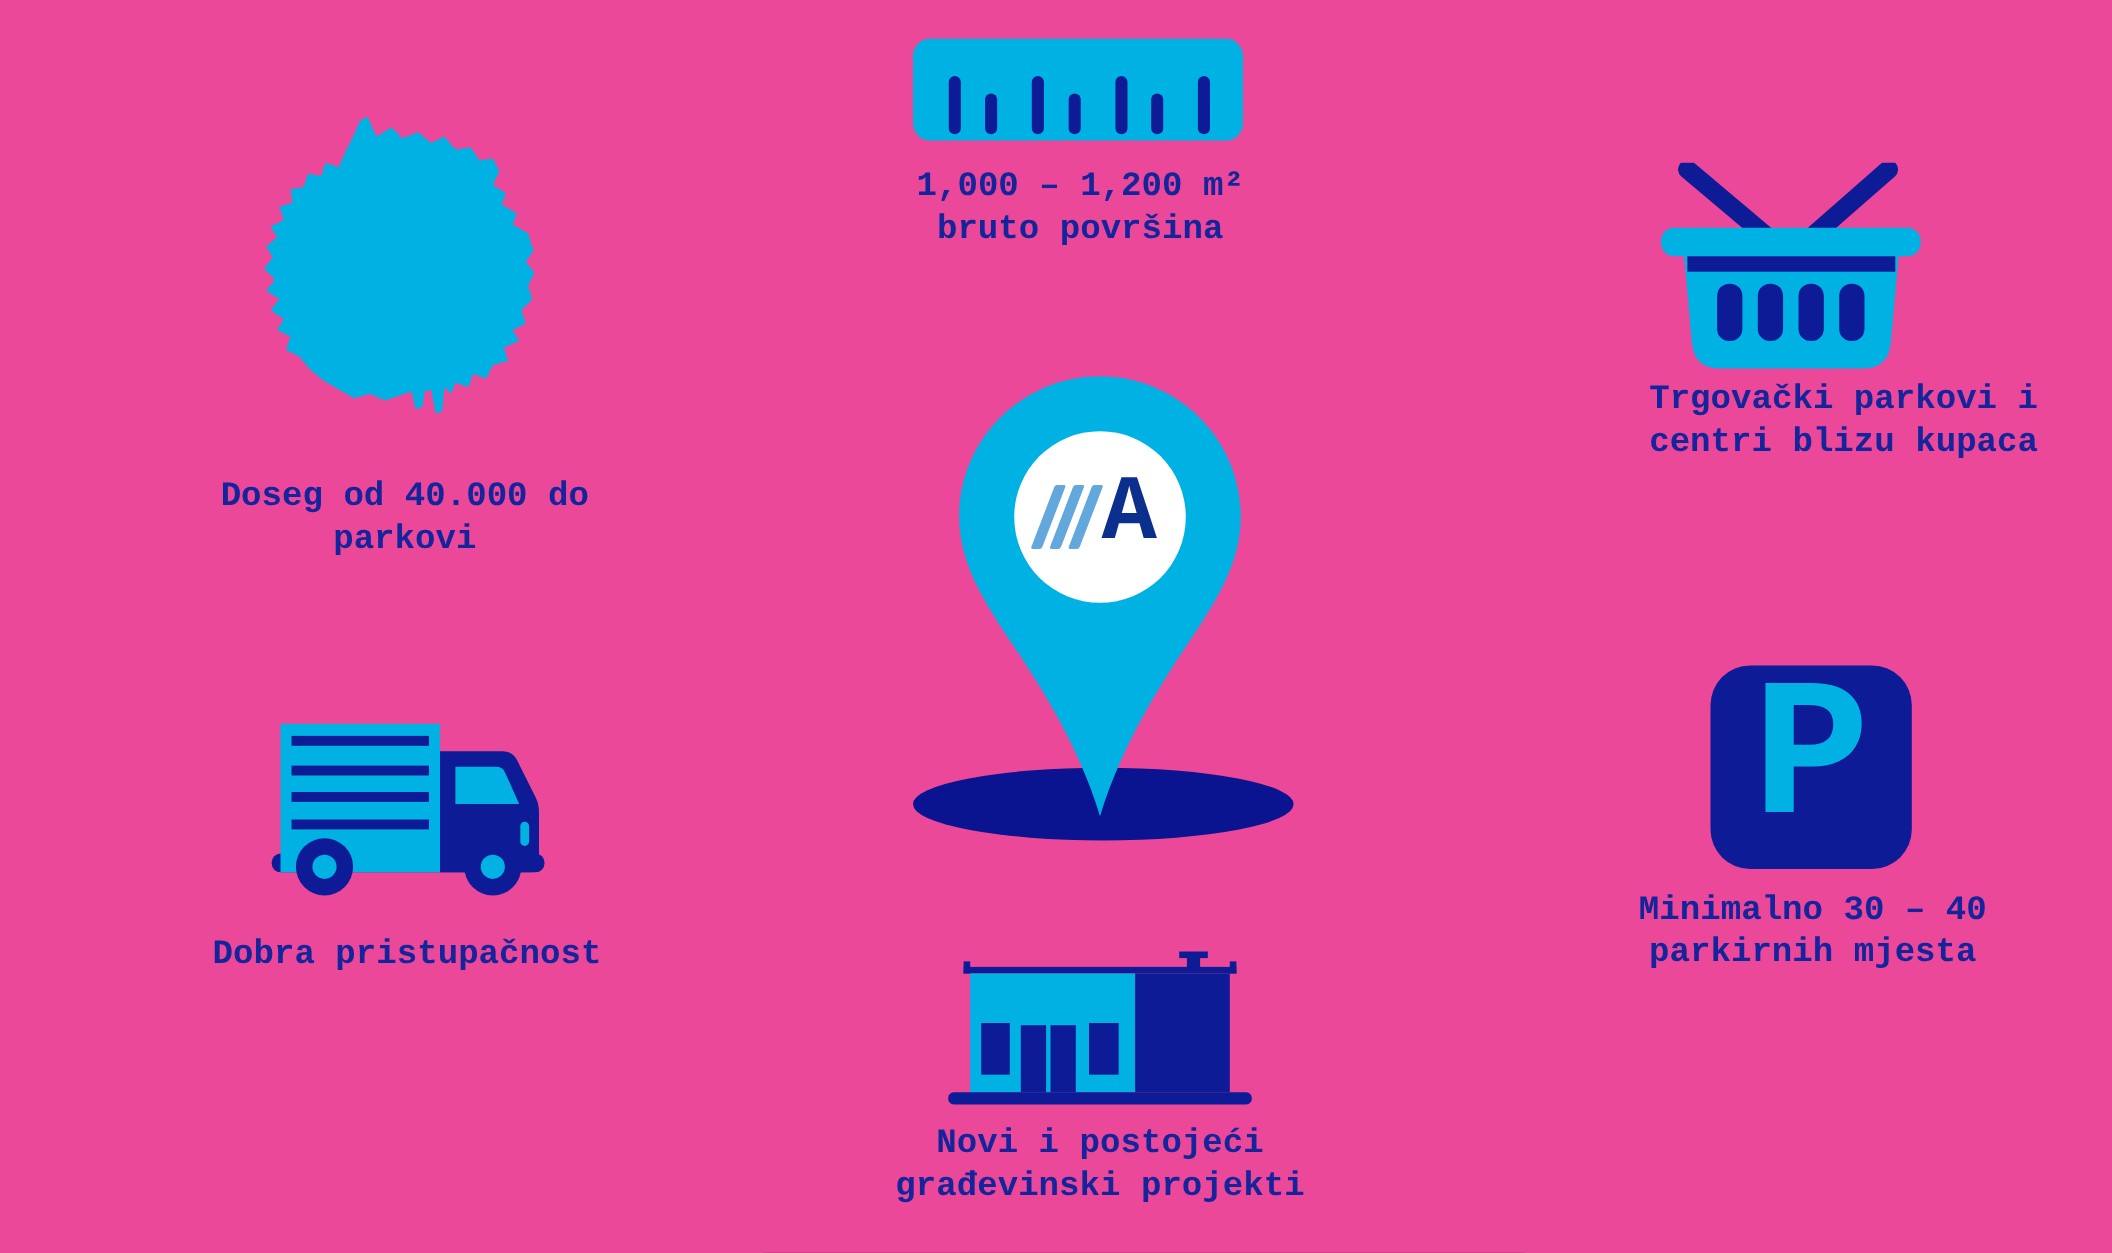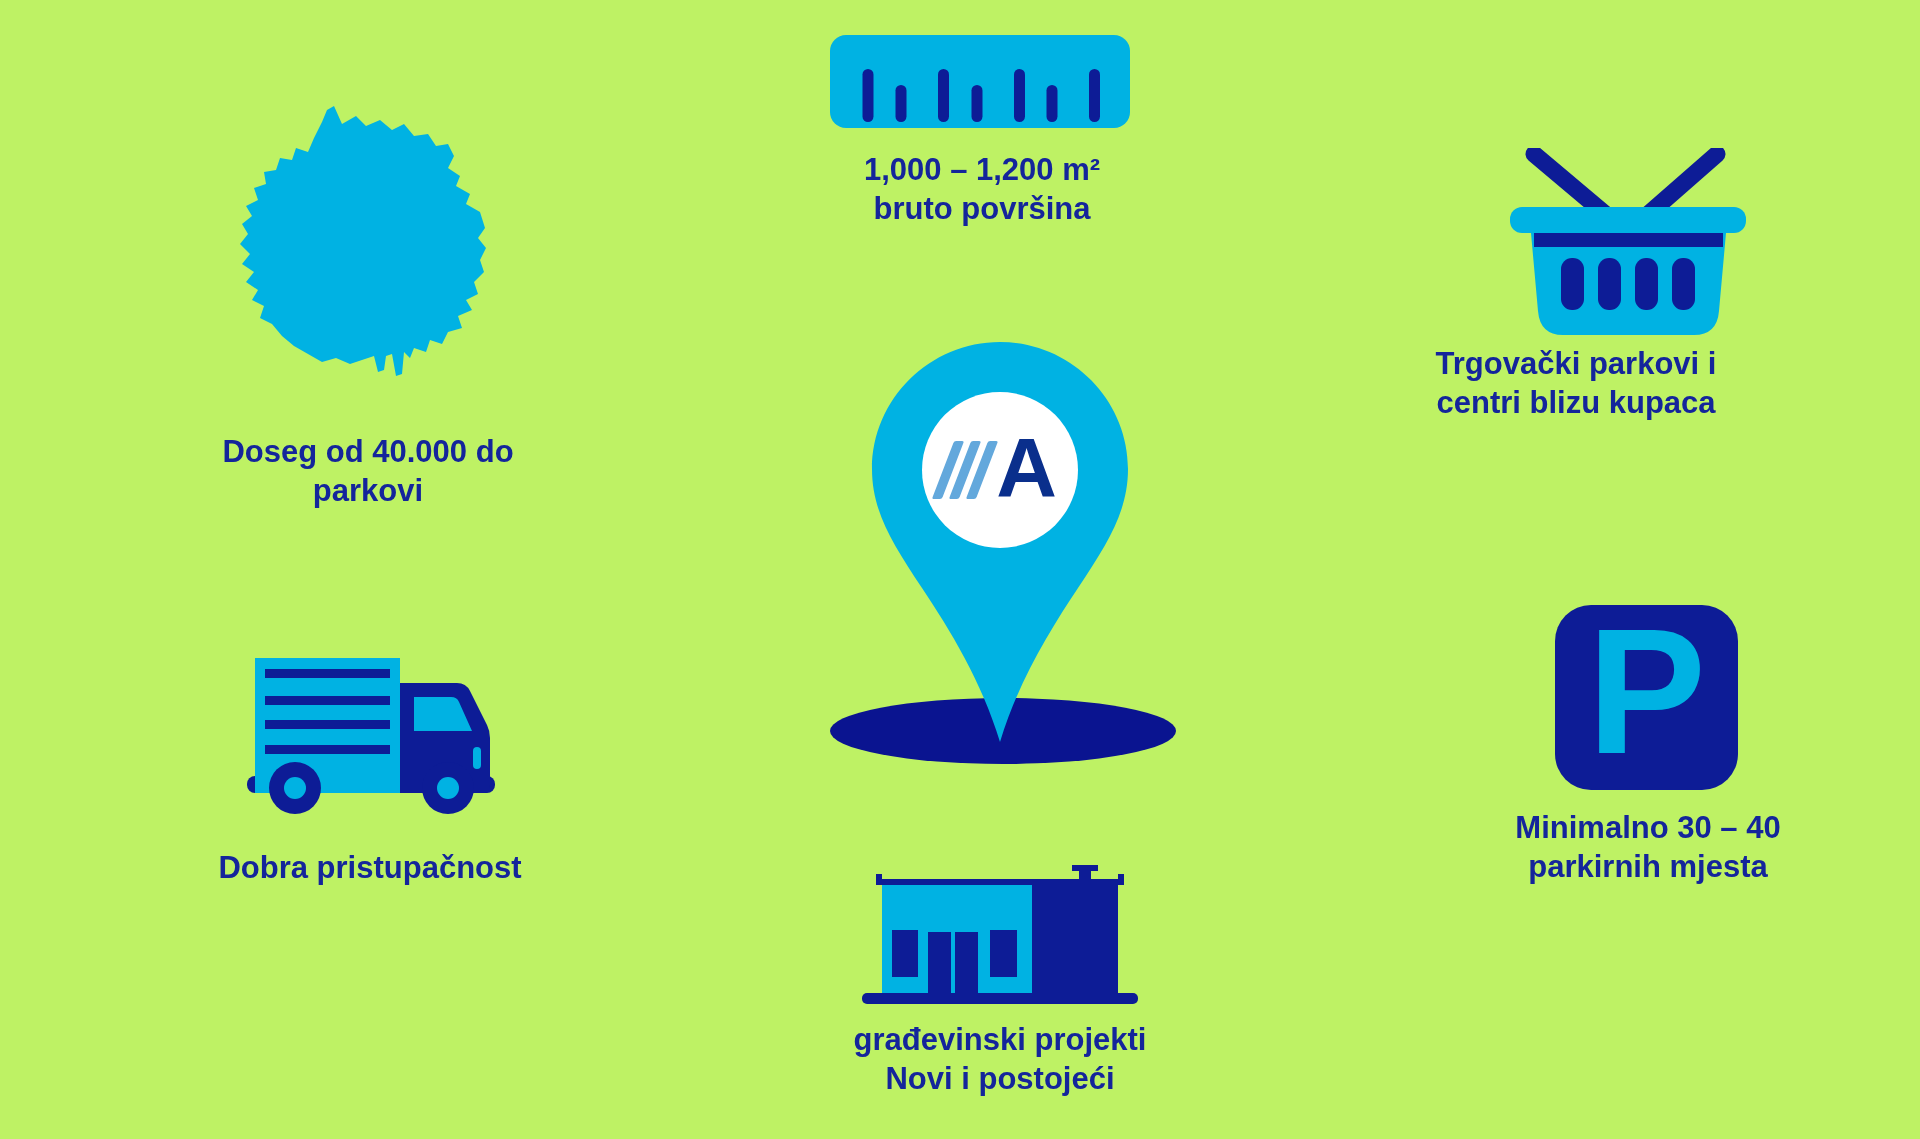--- a/index.html
+++ b/index.html
@@ -1,18 +1,18 @@
 <!DOCTYPE html>
 <html><head>
 <meta charset="utf-8">
 <style>
   html,body{margin:0;padding:0;background:#000;}
   #canvas{
-    position:relative;width:1920px;height:1139px;background:#bef264;
-    overflow:hidden;font-family:Liberation Sans, sans-serif;
+    position:relative;width:1920px;height:1139px;background:#ec4899;
+    overflow:hidden;font-family:Liberation Mono, monospace;
   }
   .abs{position:absolute;}
   .label{
     position:absolute;transform:translateX(-50%);text-align:center;
     color:#14259B;font-weight:bold;font-size:31px;line-height:39px;white-space:nowrap;
   }
   .label div{white-space:nowrap;}
   
   .shadow{
     position:absolute;left:830px;top:698px;width:346px;height:66px;
@@ -78,21 +78,21 @@
     <line x1="26" y1="6" x2="102" y2="70" stroke="#0D1C96" stroke-width="17" stroke-linecap="round"></line>
     <line x1="209" y1="6" x2="136" y2="70" stroke="#0D1C96" stroke-width="17" stroke-linecap="round"></line>
     <rect x="2" y="59" width="236" height="26" rx="12" fill="#00B2E3"></rect>
     <path d="M23 85 L218 85 L211 163 Q209 187 186 187 L55 187 Q32 187 30 163 Z" fill="#00B2E3"></path>
     <rect x="26" y="85" width="189" height="14" fill="#0D1C96"></rect>
     <rect x="53" y="110" width="23" height="52" rx="11" fill="#0D1C96"></rect>
     <rect x="90" y="110" width="23" height="52" rx="11" fill="#0D1C96"></rect>
     <rect x="127" y="110" width="23" height="52" rx="11" fill="#0D1C96"></rect>
     <rect x="164" y="110" width="23" height="52" rx="11" fill="#0D1C96"></rect>
   </svg>
-  <div class="label" style="left:1576px;top:344px;text-align:center;">
+  <div class="label" style="left:1676px;top:344px;text-align:center;">
     <div>Trgovački parkovi i</div>
     <div>centri blizu kupaca</div>
   </div>
 
   <div class="shadow"></div>
   <svg class="pin-svg" width="300" height="400" viewBox="0 0 300 400">
     <path fill="#00B2E3" d="M150 0 C80 0 22 57 22 127 C22 169 42 201 72 246
       C100 288 132 340 150 400 C168 340 200 288 228 246 C258 201 278 169 278 127
       C278 57 220 0 150 0 Z"></path>
   </svg>
@@ -138,17 +138,17 @@
     <rect x="16" y="16" width="248" height="6" fill="#0D1C96"></rect>
     <rect x="22" y="22" width="150" height="108" fill="#00B2E3"></rect>
     <rect x="172" y="22" width="86" height="108" fill="#0D1C96"></rect>
     <rect x="32" y="67" width="26" height="47" fill="#0D1C96"></rect>
     <rect x="68" y="69" width="23" height="61" fill="#0D1C96"></rect>
     <rect x="95" y="69" width="23" height="61" fill="#0D1C96"></rect>
     <rect x="130" y="67" width="27" height="47" fill="#0D1C96"></rect>
     <rect x="2" y="130" width="276" height="11" rx="5" fill="#0D1C96"></rect>
   </svg>
   <div class="label" style="left:1000px;top:1020px;">
+    <div>Novi i postojeći</div>
     <div>građevinski projekti</div>
-    <div>Novi i postojeći</div>
   </div>
 
 </div>
 
 </body></html>

